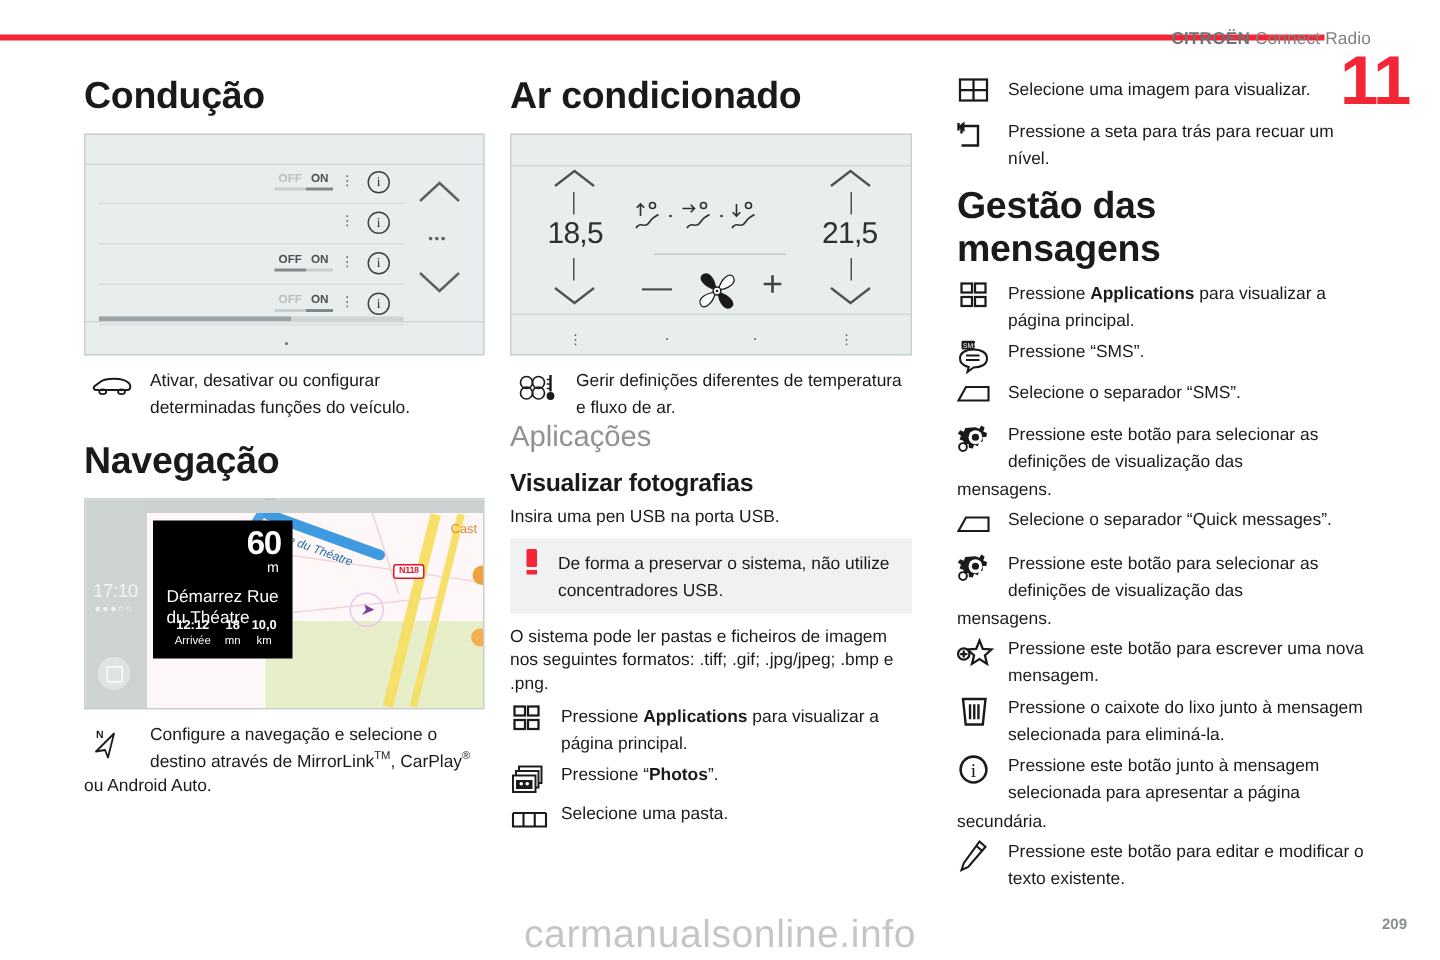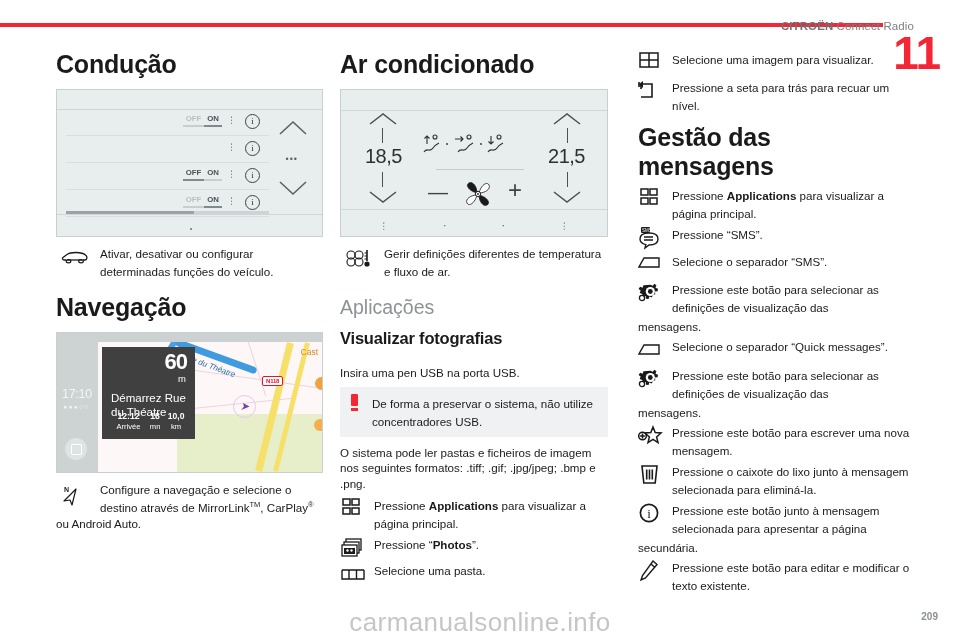--- a/index.html
+++ b/index.html
@@ -36,21 +36,21 @@
 
   h2.sec{
     font-size:25px;font-weight:bold;margin:0 0 10px 0;line-height:1.15;
     letter-spacing:-.2px;
   }
   h2.sec-grey{
     font-size:19.5px;font-weight:normal;margin:0 0 10px 0;color:#8d9295;
     letter-spacing:0px;
   }
   h3.sub{
-    font-size:16.5px;font-weight:bold;margin:0 0 17px 0;letter-spacing:-.2px;
+    font-size:16.5px;font-weight:bold;margin:0 0 5px 0;letter-spacing:-.2px;
   }
   p.body{
     font-size:11.6px;line-height:1.32;margin:0 0 5px 0;
   }
 
   
   .shot{
     border:1px solid #c8d0d2;background:#e8eded;box-sizing:border-box;
     position:relative;
   }
@@ -82,21 +82,21 @@
 
   
   .map{width:267px;height:141px;overflow:hidden;background:#fdf7f8;border:1px solid #c8d0d2;position:relative;box-sizing:border-box;}
   .map .leftbar{position:absolute;left:0;top:0;bottom:0;width:41px;background:#cdd3d3;}
   .map .topstrip{position:absolute;left:41px;top:0;right:0;height:9px;background:#ccd2d2;}
   .map .clock{position:absolute;left:5px;top:54px;font-size:12.5px;color:#f2f4f4;letter-spacing:-.3px;}
   .map .pgdots{position:absolute;left:6px;top:70px;font-size:7px;color:#eef1f1;letter-spacing:1px;}
   .map .homebtn{position:absolute;left:8px;bottom:12px;width:22px;height:22px;border-radius:50%;background:#dfe3e3;}
   .map .homebtn i{position:absolute;left:6px;top:6px;width:9px;height:9px;border:1.6px solid #fff;border-radius:1px;}
   .map .greenfield{position:absolute;left:120px;bottom:0;width:180px;height:58px;background:#e6efca;}
-  .map .card{position:absolute;left:45px;top:14px;width:93px;height:92px;background:#404040;}
+  .map .card{position:absolute;left:45px;top:14px;width:93px;height:92px;background:#000000;}
   .map .dist{position:absolute;right:8px;top:2px;color:#fff;font-size:22px;font-weight:bold;letter-spacing:-1px;}
   .map .distu{position:absolute;right:9px;top:26px;color:#fff;font-size:9.5px;}
   .map .street{position:absolute;left:9px;top:44px;color:#fff;font-size:11.5px;line-height:1.25;}
   .map .eta{position:absolute;left:8px;bottom:8px;right:6px;color:#fff;}
   .map .eta table{border-collapse:collapse;width:100%;}
   .map .eta td{text-align:center;font-size:8.6px;font-weight:bold;padding:0;}
   .map .eta tr.u td{font-size:7.6px;font-weight:normal;padding-top:1px;}
   .map .road-blue{position:absolute;left:116px;top:20px;width:86px;height:7px;background:#3f9ae0;
         transform:rotate(20deg);border-radius:4px;}
   .map .road-blue2{position:absolute;left:100px;top:2px;width:40px;height:6px;background:#4aa3e6;transform:rotate(-58deg);}
@@ -392,21 +392,21 @@
               <circle cx="15" cy="15" r="4"></circle>
             <path d="M23 3 L23 14" stroke-width="1.6"></path>
             <path d="M20.5 6 L23 6 M20.5 9 L23 9 M20.5 12 L23 12"></path>
           </g>
           <circle cx="23" cy="17" r="2.6" fill="#1a1a1a"></circle>
         </svg>
       </span>
       <span class="tx">Gerir definições diferentes de temperatura e fluxo de ar.</span>
     </div>
 
-    <h2 class="sec-grey" style="margin-top:16px;">Aplicações</h2>
+    <h2 class="sec-grey" style="">Aplicações</h2>
     <h3 class="sub">Visualizar fotografias</h3>
     <p class="body">Insira uma pen USB na porta USB.</p>
 
     <div class="warn">
       <span class="bang">
           <i></i>
           <u></u>
         </span>
       <span class="tx">De forma a preservar o sistema, não utilize concentradores USB.</span>
     </div>

